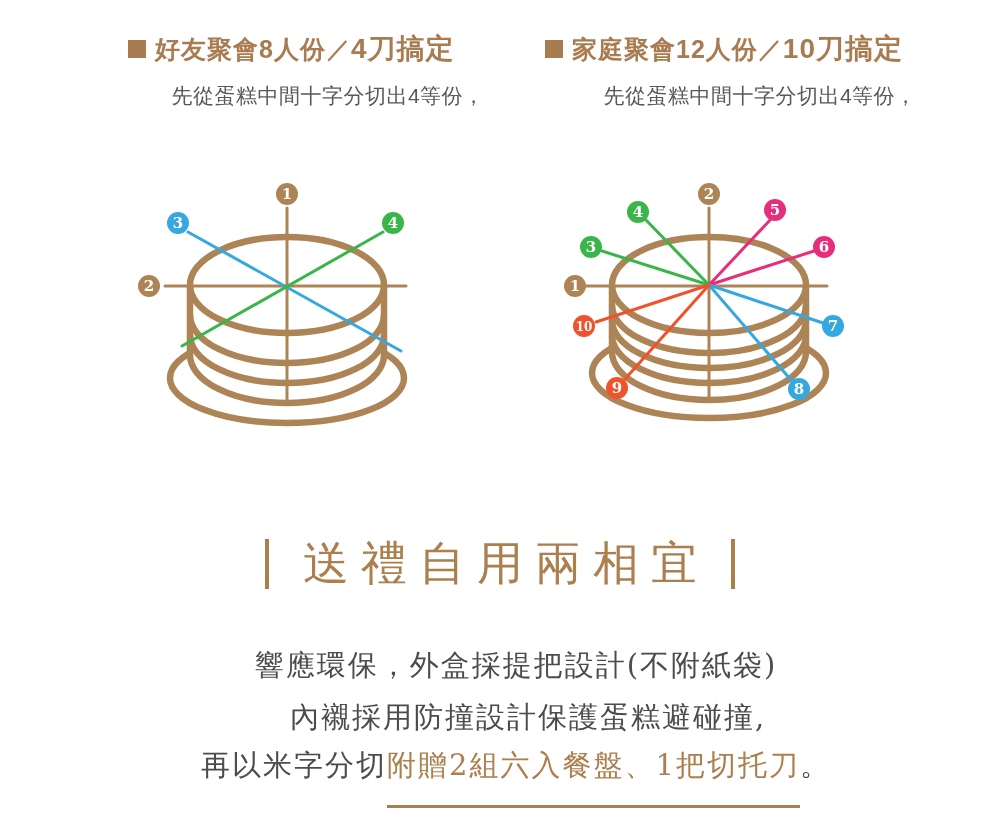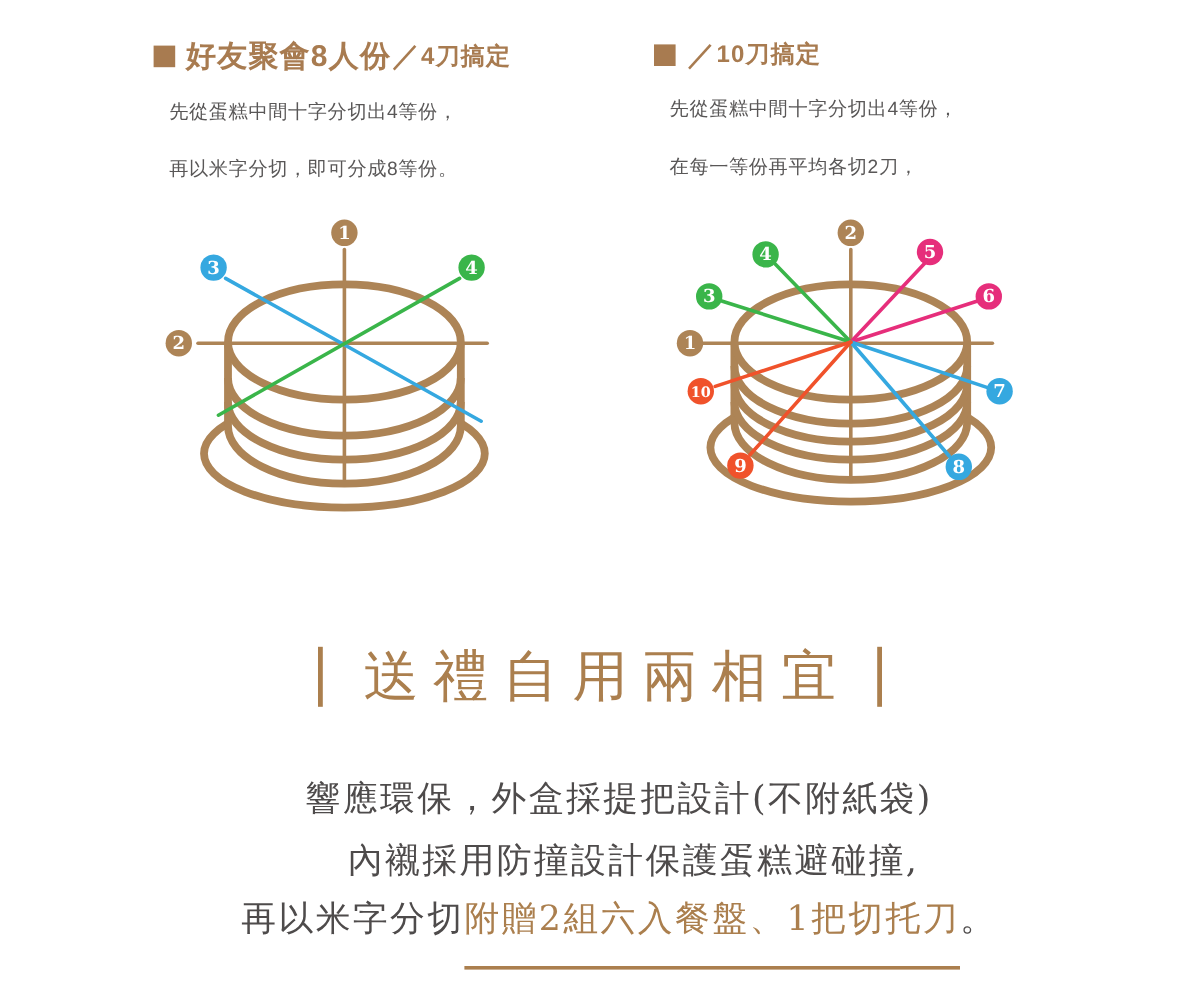--- a/index.html
+++ b/index.html
@@ -11,22 +11,22 @@
   .guide{position:absolute;top:30px;}
   .guide-8{left:128px;width:400px;}
   .guide-12{left:545px;width:430px;}
   .guide-title{
     display:flex;align-items:center;margin:0 0 10px 0;
     color:var(--brown_text);font-weight:bold;white-space:nowrap;
   }
   .bullet{width:18px;height:18px;background:var(--brown_text);margin-right:9px;flex:0 0 auto;}
   .t-main{font-size:25px;letter-spacing:1px;}
   .t-slash{font-size:23px;margin:0 1px;}
-  .t-sub{font-size:20px;letter-spacing:1px;}
-  .desc{margin:13px;font-size:16px;line-height:35px;color:var(--gray_text);letter-spacing:0.5px;}
+  .t-sub{font-size:28px;letter-spacing:1px;}
+  .desc{margin:0;font-size:21px;line-height:35px;color:var(--gray_text);letter-spacing:0.5px;text-align:center;}
   
   .diagram{position:absolute;width:340px;height:260px;top:175px;}
   #diagram-8{left:120px;}
   #diagram-12{left:540px;}
   
   .serif{font-family:"DejaVu Serif","Liberation Serif",serif;}
   .gift-title-row{
     position:absolute;top:536px;left:0;width:1000px;height:56px;
     display:flex;align-items:center;justify-content:center;
   }
@@ -54,31 +54,30 @@
 <div class="canvas">
 
   <section class="guide guide-8">
     <h2 class="guide-title">
       <span class="bullet"></span>
       <span class="t-main">好友聚會8人份</span>
       <span class="t-slash">／</span>
       <span class="t-sub">4刀搞定</span>
     </h2>
     <p class="desc">先從蛋糕中間十字分切出4等份，</p>
-    <p class="desc">再以米字分切，即可分成8等份。</p>
   </section>
 
   <section class="guide guide-12">
     <h2 class="guide-title">
       <span class="bullet"></span>
+      <span class="t-main">家庭聚會12人份</span>
       <span class="t-slash">／</span>
       <span class="t-sub">10刀搞定</span>
     </h2>
     <p class="desc">先從蛋糕中間十字分切出4等份，</p>
-    <p class="desc">在每一等份再平均各切2刀，</p>
   </section>
 
   <div class="diagram" id="diagram-8"><svg viewBox="0 0 340 260" width="340" height="260">
         <ellipse cx="167" cy="203" rx="117" ry="45" fill="#fff" stroke="#ad8456" stroke-width="6.5"></ellipse>
         <path d="M 70 110 A 97 48 0 0 1 264 110 L 264 180 A 97 48 0 0 1 70 180 Z" fill="#fff" stroke="#ad8456" stroke-width="6.5" stroke-linejoin="round"></path>
         <path d="M 70 110 A 97 48 0 0 0 264 110" fill="none" stroke="#ad8456" stroke-width="6.5"></path>
         <path d="M 70 140 A 97 48 0 0 0 264 140" fill="none" stroke="#ad8456" stroke-width="6.5"></path>
         <path d="M 70 160 A 97 48 0 0 0 264 160" fill="none" stroke="#ad8456" stroke-width="6.5"></path>
         <line x1="167" y1="33" x2="167" y2="225" stroke="#ad8456" stroke-width="3" stroke-linecap="round"></line>
         <line x1="45" y1="111" x2="286" y2="111" stroke="#ad8456" stroke-width="3" stroke-linecap="round"></line>

